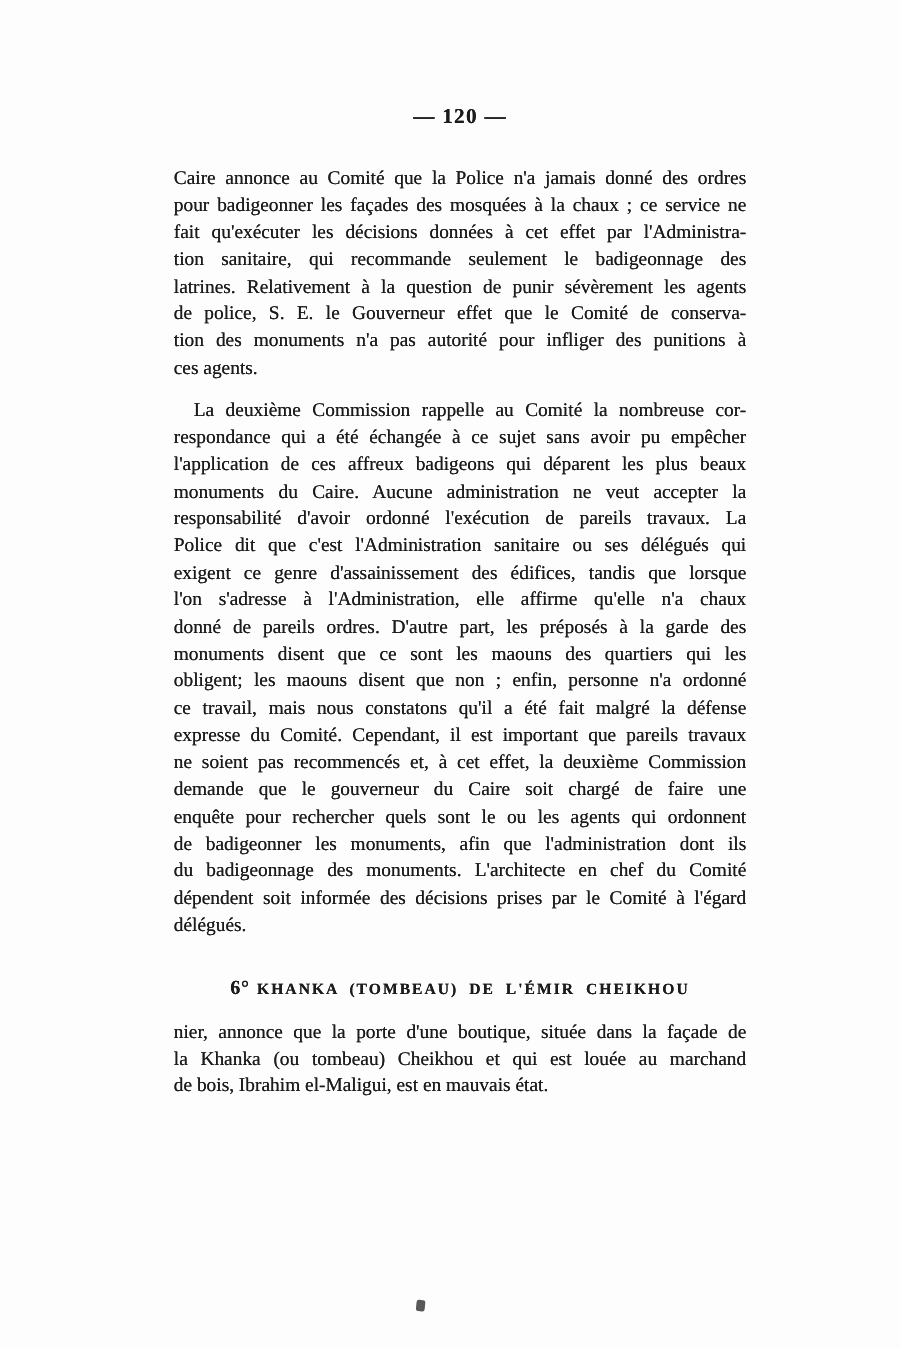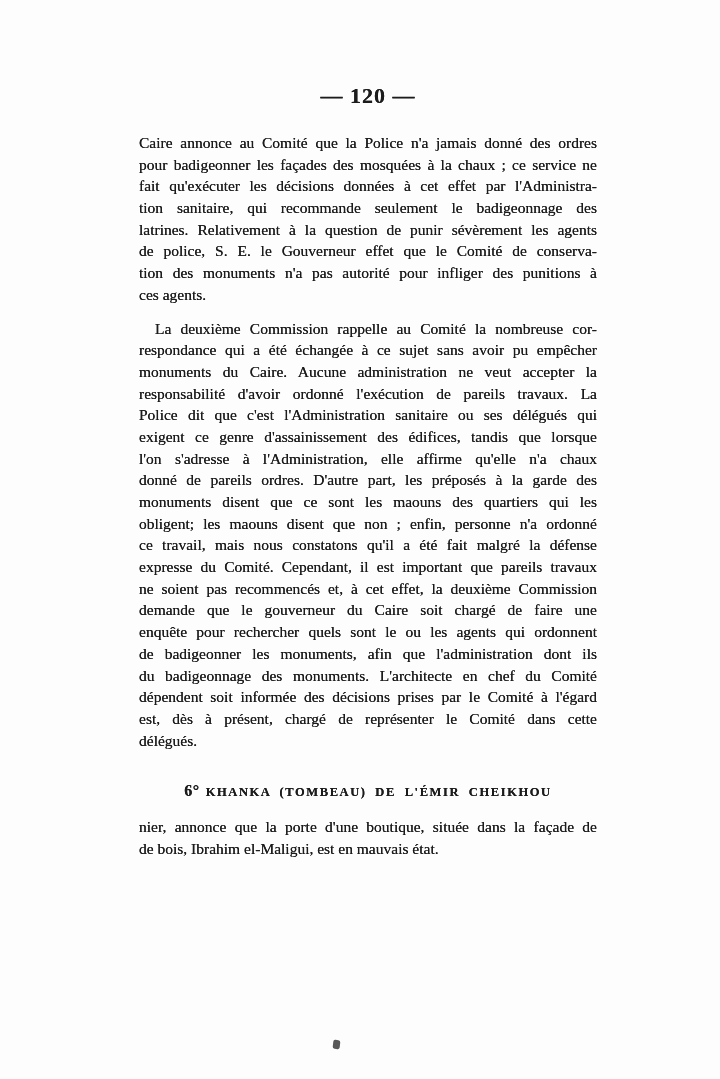--- a/index.html
+++ b/index.html
@@ -15,21 +15,21 @@
     font-family: "Liberation Serif", "DejaVu Serif", serif;
     color: #1c1c1c;
     overflow: hidden;
   }
   .pagenum {
     position: absolute;
     top: 83px;
     left: 127px;
     width: 482px;
     text-align: center;
-    font-size: 22px;
+    font-size: 17px;
     font-weight: bold;
     letter-spacing: 1px;
     text-shadow: 0 0 0.4px #1c1c1c;
   }
   .textblock {
     position: absolute;
     top: 120px;
     left: 127px;
     width: 482px;
     font-size: 15.5px;
@@ -90,46 +90,47 @@
         <div class="line">tion sanitaire, qui recommande seulement le badigeonnage des</div>
         <div class="line">latrines. Relativement à la question de punir sévèrement les agents</div>
         <div class="line">de police, S. E. le Gouverneur effet que le Comité de conserva-</div>
         <div class="line">tion des monuments n'a pas autorité pour infliger des punitions à</div>
         <div class="line end">ces agents.</div>
       </div>
 
     <div class="para">
         <div class="line indent">La deuxième Commission rappelle au Comité la nombreuse cor-</div>
         <div class="line">respondance qui a été échangée à ce sujet sans avoir pu empêcher</div>
+        <div class="line">l'application de ces affreux badigeons qui déparent les plus beaux</div>
         <div class="line">monuments du Caire. Aucune administration ne veut accepter la</div>
         <div class="line">responsabilité d'avoir ordonné l'exécution de pareils travaux. La</div>
         <div class="line">Police dit que c'est l'Administration sanitaire ou ses délégués qui</div>
         <div class="line">exigent ce genre d'assainissement des édifices, tandis que lorsque</div>
         <div class="line">l'on s'adresse à l'Administration, elle affirme qu'elle n'a chaux</div>
         <div class="line">donné de pareils ordres. D'autre part, les préposés à la garde des</div>
         <div class="line">monuments disent que ce sont les maouns des quartiers qui les</div>
         <div class="line">obligent; les maouns disent que non ; enfin, personne n'a ordonné</div>
         <div class="line">ce travail, mais nous constatons qu'il a été fait malgré la défense</div>
         <div class="line">expresse du Comité. Cependant, il est important que pareils travaux</div>
         <div class="line">ne soient pas recommencés et, à cet effet, la deuxième Commission</div>
         <div class="line">demande que le gouverneur du Caire soit chargé de faire une</div>
         <div class="line">enquête pour rechercher quels sont le ou les agents qui ordonnent</div>
         <div class="line">de badigeonner les monuments, afin que l'administration dont ils</div>
         <div class="line">du badigeonnage des monuments. L'architecte en chef du Comité</div>
         <div class="line">dépendent soit informée des décisions prises par le Comité à l'égard</div>
-        <div class="line">est, dès à présent, chargé de représenter le Comité dans cette</div>
         <div class="line end">délégués.</div>
       </div>
 
     <div class="heading">
       <span class="num">6°</span><span>KHANKA (TOMBEAU) DE L'ÉMIR CHEIKHOU</span>
     </div>
 
     <div class="para">
         <div class="line">nier, annonce que la porte d'une boutique, située dans la façade de</div>
+        <div class="line">la Khanka (ou tombeau) Cheikhou et qui est louée au marchand</div>
         <div class="line end">de bois, Ibrahim el-Maligui, est en mauvais état.</div>
       </div>
 
   </div>
 
   <div class="ink-spot"></div>
 
 </div>
 
 </body></html>

